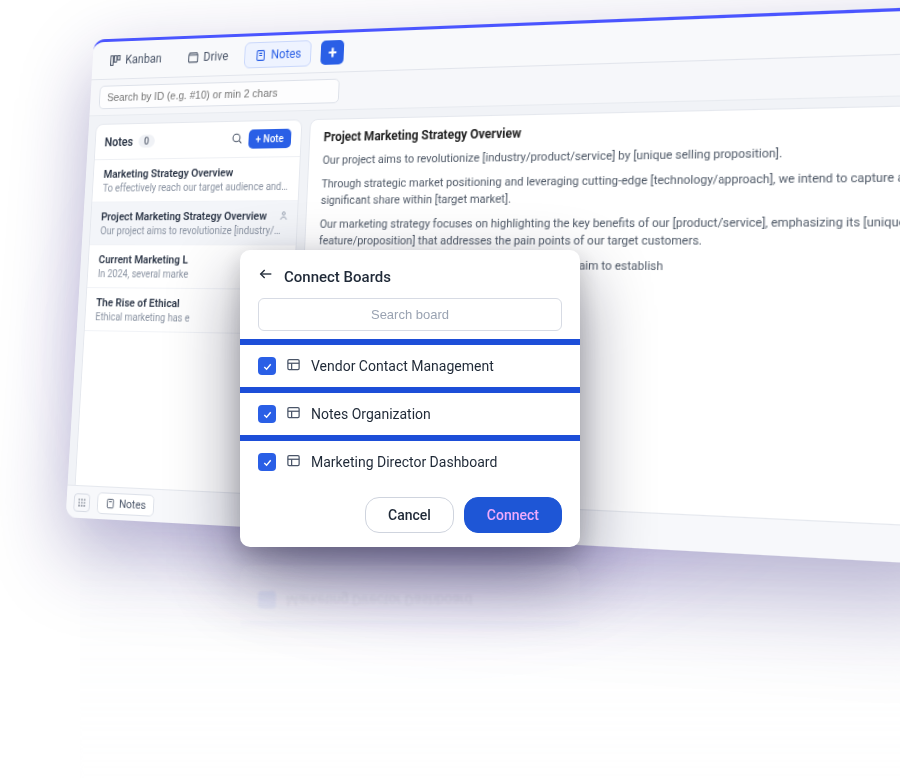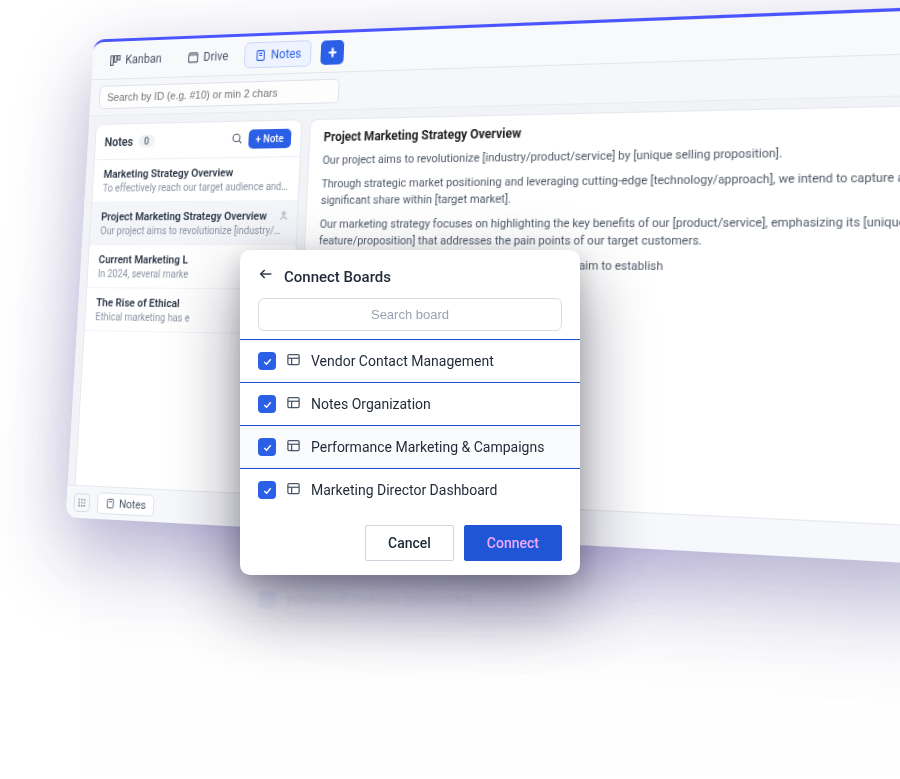--- a/index.html
+++ b/index.html
@@ -202,38 +202,38 @@
     border-radius:6px;
     color:#374151;
     text-align:center;
   }
   .modal-search input::placeholder{color:#9aa3b2;}
 
   .board-row{
     display:flex; align-items:center; gap:10px;
     padding:12px 18px;
     font-size:14px; color:#1f2937;
-    border-top:1px solid #1d4ed8;
+    border-top:6px solid #1d4ed8;
   }
   .board-row.highlight { background:#fafbfc;}
   .chk {
     width:18px; height:18px; border-radius:4px;
     background:#2a5fe6;
     display:flex; align-items:center; justify-content:center;
     flex-shrink:0;
   }
   .chk svg{width:11px;height:11px;color:#fff;}
   .board-icon svg{width:15px;height:15px;color:#4a5568;}
 
   .modal-actions{
     display:flex; justify-content:flex-end; gap:10px;
     padding: 14px 18px 0;
   }
   .btn {
-    padding:9px 22px; font-size:14px; border-radius:2px; font-weight:500;
+    padding:9px 22px; font-size:14px; border-radius:14px; font-weight:500;
     cursor:pointer;
   }
   .btn.secondary{
     background:#fff; color:#1f2937; border:1px solid #cfd4de;
   }
   .btn.primary{
     background:#1e56d6; color:#f0abfc; border:1px solid #1e56d6;
   }
 
   
@@ -403,33 +403,20 @@
           <polyline points="5 13 10 18 19 7"></polyline>
         </svg>
       </div>
     <span class="board-icon"><svg viewBox="0 0 24 24" fill="none" stroke="currentColor" stroke-width="2">
           <rect x="3" y="4" width="18" height="16" rx="2"></rect>
           <line x1="3" y1="10" x2="21" y2="10"></line>
           <line x1="9" y1="10" x2="9" y2="20"></line>
         </svg></span>
     <span>Notes Organization</span>
   </div>
-  <div class="board-row highlight">
-    <div class="chk">
-        <svg viewBox="0 0 24 24" fill="none" stroke="currentColor" stroke-width="3">
-          <polyline points="5 13 10 18 19 7"></polyline>
-        </svg>
-      </div>
-    <span class="board-icon"><svg viewBox="0 0 24 24" fill="none" stroke="currentColor" stroke-width="2">
-          <rect x="3" y="4" width="18" height="16" rx="2"></rect>
-          <line x1="3" y1="10" x2="21" y2="10"></line>
-          <line x1="9" y1="10" x2="9" y2="20"></line>
-        </svg></span>
-    <span>Performance Marketing &amp; Campaigns</span>
-  </div>
   <div class="board-row">
     <div class="chk">
         <svg viewBox="0 0 24 24" fill="none" stroke="currentColor" stroke-width="3">
           <polyline points="5 13 10 18 19 7"></polyline>
         </svg>
       </div>
     <span class="board-icon"><svg viewBox="0 0 24 24" fill="none" stroke="currentColor" stroke-width="2">
           <rect x="3" y="4" width="18" height="16" rx="2"></rect>
           <line x1="3" y1="10" x2="21" y2="10"></line>
           <line x1="9" y1="10" x2="9" y2="20"></line>

